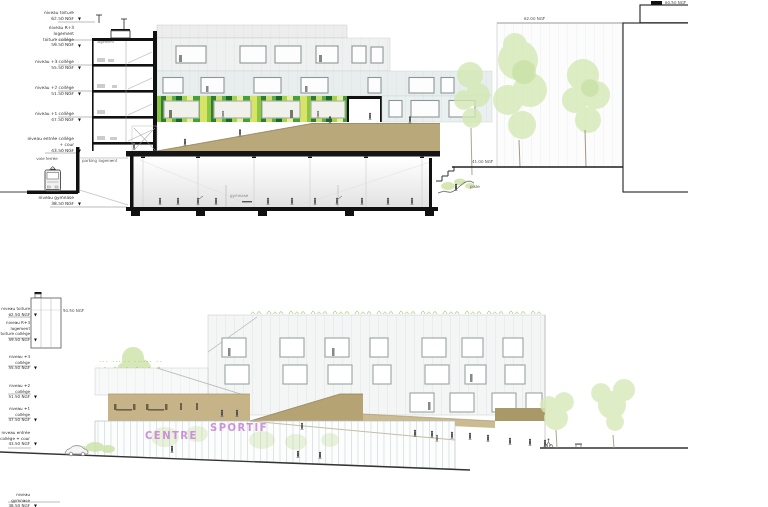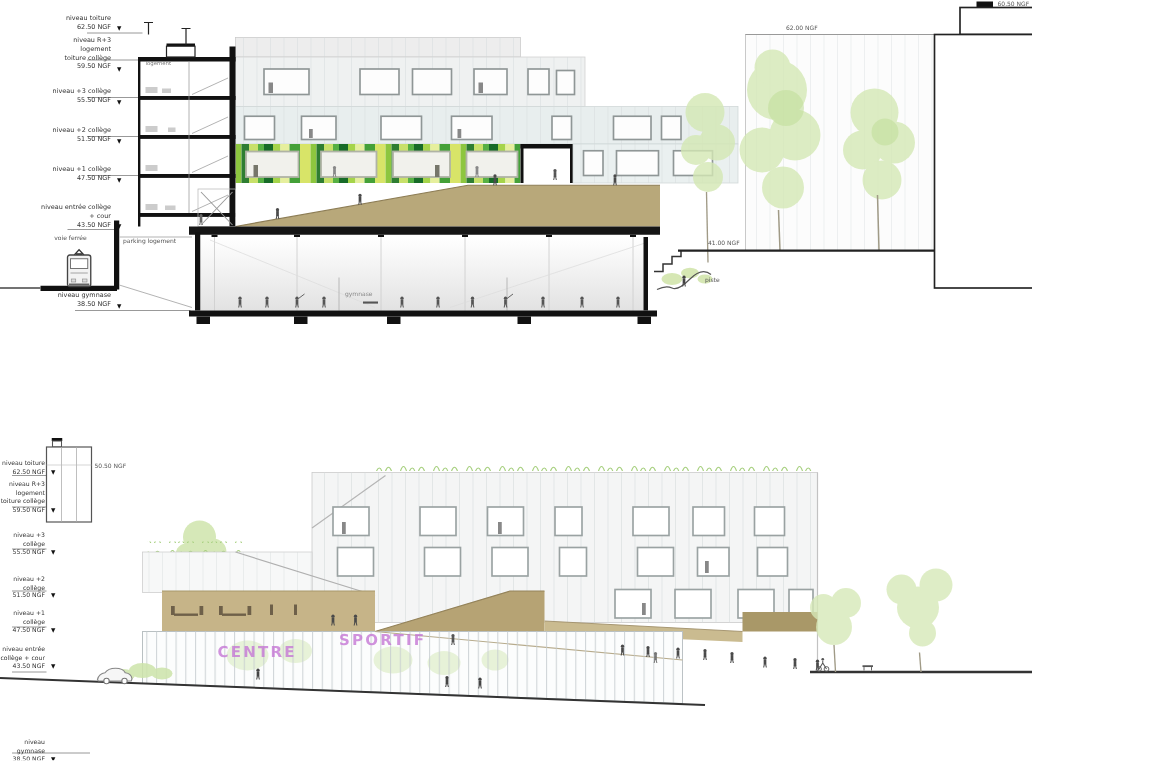--- a/index.html
+++ b/index.html
@@ -519,15 +519,15 @@
 <div class="lvl b" style="top:406px"><span>niveau +1 collège
 47.50 NGF</span><span class="mk">▼</span></div>
 <div class="lvl b" style="top:430px"><span>niveau entrée
 collège + cour
 43.50 NGF</span><span class="mk">▼</span></div>
 <div class="lvl b" style="top:492px"><span>niveau gymnase
 38.50 NGF</span><span class="mk">▼</span></div>
 
 <div class="ann" style="left:63px;top:308px">50.50 NGF</div>
 <div class="brand" style="left:145px;top:430px">CENTRE</div>
-<div class="brand" style="left:226px;top:422px">SPORTIF</div>
+<div class="brand" style="left:210px;top:422px">SPORTIF</div>
 
 </div>
 
 </body></html>

